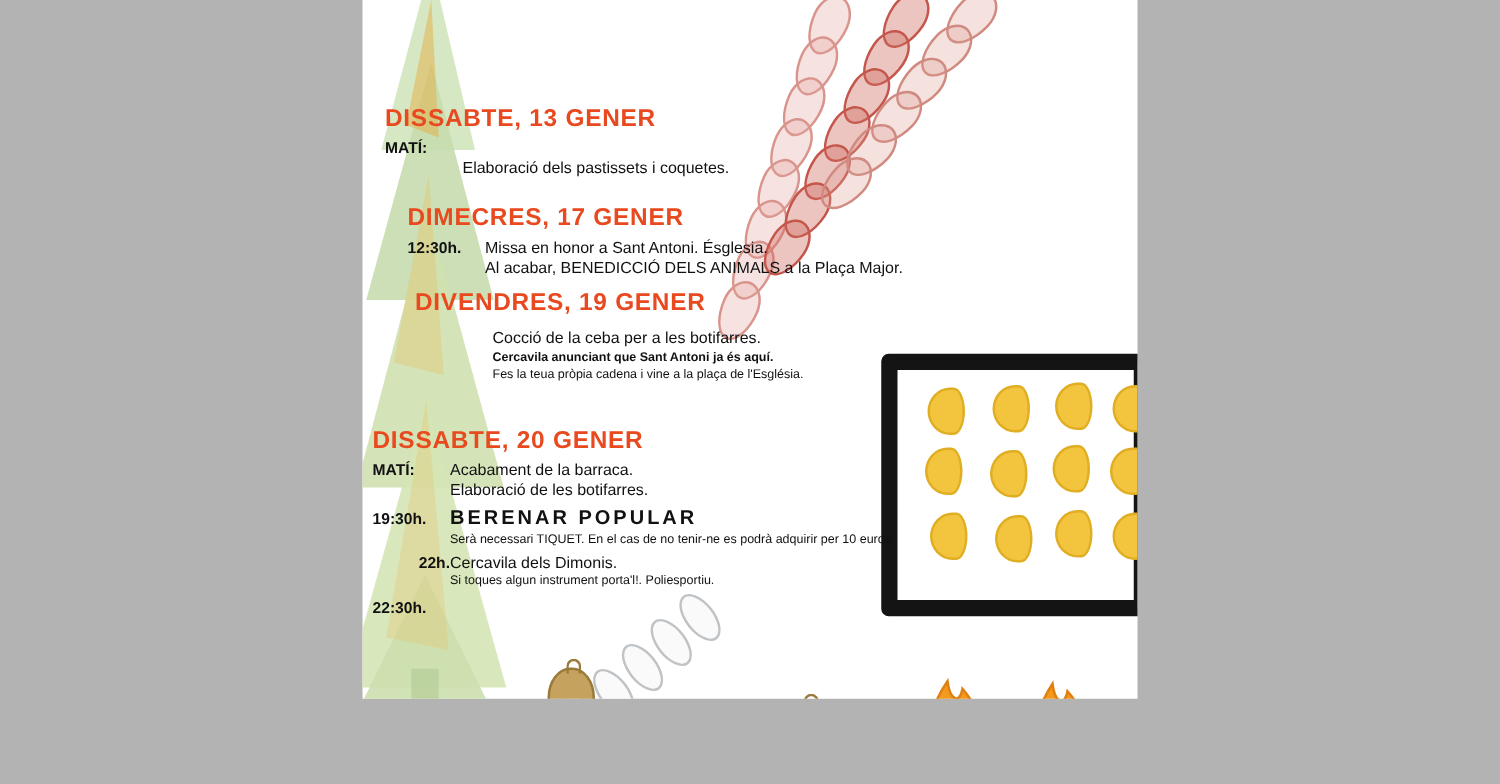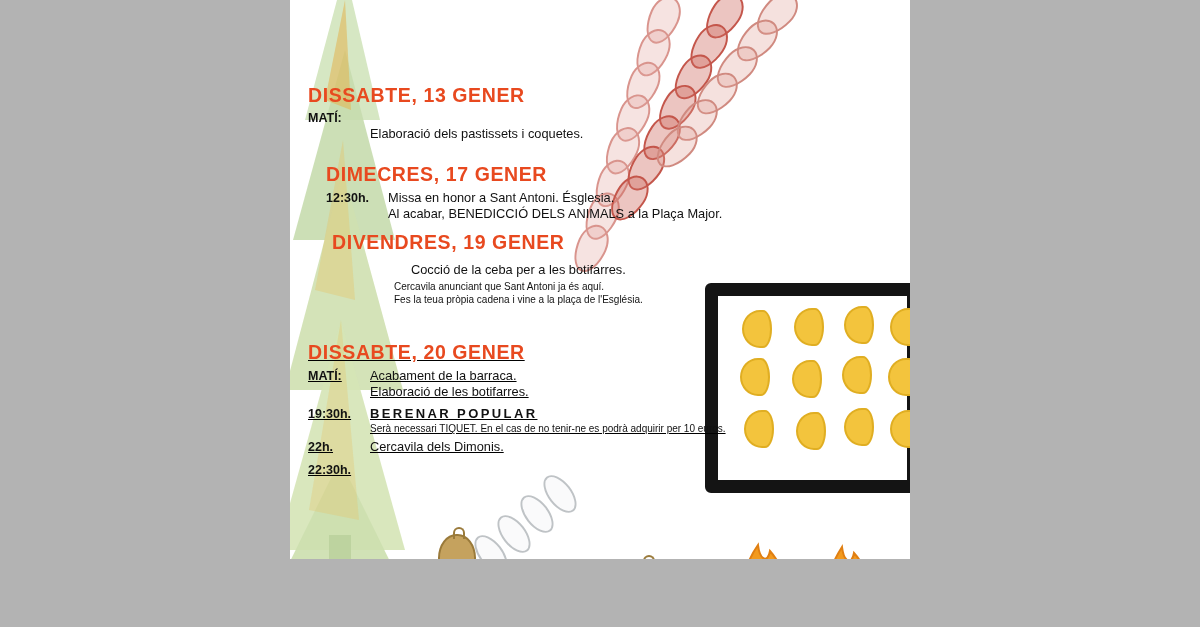--- a/index.html
+++ b/index.html
@@ -143,21 +143,21 @@
     color: #111;
     white-space: nowrap;
   }
   .desc.small {
     font-size: 10px;
     color: #111;
   }
   .desc.spaced {
     font-weight: bold;
     letter-spacing: 2.4px;
-    font-size: 13px;
+    font-size: 16px;
   }
 </style>
 </head>
 <body>
 
 <div class="stage">
   <div class="poster">
 
     <div class="art">
 
@@ -259,55 +259,59 @@
           <div class="desc">Missa en honor a Sant Antoni. Ésglesia.</div>
         </div>
         <div class="row">
           <div class="time"></div>
           <div class="desc">Al acabar,  BENEDICCIÓ DELS ANIMALS a la Plaça Major.</div>
         </div>
       </div>
 
       <div class="day-block" style="left:18px; top:231px;margin-left:24px;">
         <div class="day-title">DIVENDRES, 19 GENER</div>
-        <div class="row" style="margin-top:8px;justify-content:center;">
+        <div class="row" style="margin-top:8px;">
           <div class="time"></div>
           <div class="desc">Cocció de la ceba per a les botifarres.</div>
         </div>
-        <div class="row" style="margin-top:4px;">
+        <div class="row" style="margin-top:4px;font-weight:bold;">
           <div class="time"></div>
           <div class="desc small">Cercavila anunciant que Sant Antoni ja és aquí.</div>
         </div>
         <div class="row" style="margin-top:2px;">
           <div class="time"></div>
           <div class="desc small">Fes la teua pròpia cadena i vine a la plaça de l'Església.</div>
         </div>
       </div>
 
-      <div class="day-block" style="left:18px; top:341px;text-decoration:underline;">
+      <div class="day-block" style="left:8px; top:341px;">
         <div class="day-title">DISSABTE,  20 GENER</div>
         <div class="row">
           <div class="time">MATÍ:</div>
           <div class="desc">Acabament de la barraca.</div>
         </div>
         <div class="row">
           <div class="time"></div>
           <div class="desc">Elaboració de les botifarres.</div>
         </div>
         <div class="row" style="margin-top:7px;">
           <div class="time">19:30h.</div>
           <div class="desc spaced">BERENAR POPULAR</div>
         </div>
         <div class="row" style="margin-top:2px;">
           <div class="time"></div>
           <div class="desc small">Serà necessari TIQUET.  En el cas de no tenir-ne es podrà adquirir per 10 euros.</div>
         </div>
-        <div class="row" style="margin-top:5px;">
+        <div class="row" style="margin-top:5px;text-align:right;">
           <div class="time">22h.</div>
           <div class="desc">Cercavila dels Dimonis.</div>
+        </div>
+        <div class="row" style="margin-top:2px;">
+          <div class="time"></div>
+          <div class="desc small">Si toques algun instrument porta'l!.   Poliesportiu.</div>
         </div>
         <div class="row" style="margin-top:9px;">
           <div class="time">22:30h.</div>
         </div>
       </div>
 
     </div>
   </div>
 </div>
 

